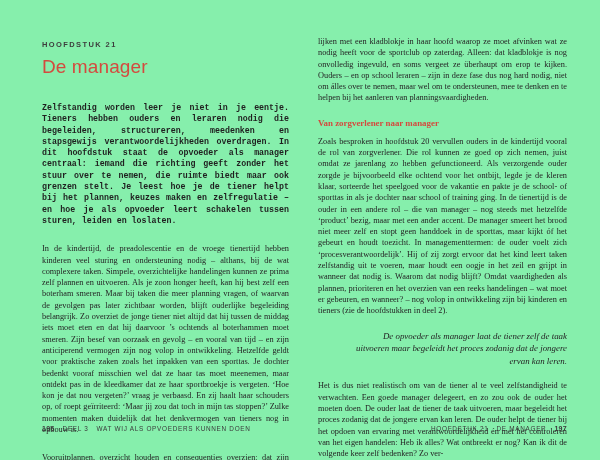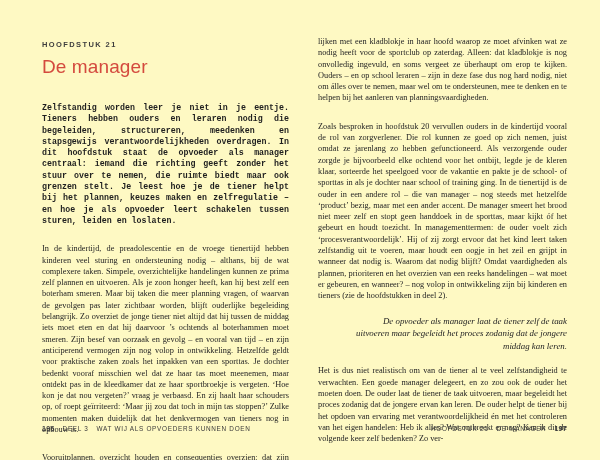--- a/index.html
+++ b/index.html
@@ -5,21 +5,21 @@
   html, body {
     margin: 0;
     padding: 0;
     background: #fdfdfd;
     font-family: "Liberation Serif", serif;
   }
   .spread {
     position: relative;
     width: 600px;
     height: 460px;
-    background: #fef9c3;
+    background: #86efac;
     overflow: hidden;
     color: #232323;
   }
   
   .col-left {
     position: absolute;
     left: 42px;
     top: 40px;
     width: 247px;
   }
@@ -104,22 +104,23 @@
   <div class="col-left">
     <div class="kicker">HOOFDSTUK 21</div>
     <div class="chapter-title">De manager</div>
     <p class="para intro">Zelfstandig worden leer je niet in je eentje. Tieners hebben ouders en leraren nodig die begeleiden, structureren, meedenken en stapsgewijs verantwoordelijkheden overdragen. In dit hoofdstuk staat de opvoeder als manager centraal: iemand die richting geeft zonder het stuur over te nemen, die ruimte biedt maar ook grenzen stelt. Je leest hoe je de tiener helpt bij het plannen, keuzes maken en zelfregulatie – en hoe je als opvoeder leert schakelen tussen sturen, leiden en loslaten.</p>
     <p class="para">In de kindertijd, de preadolescentie en de vroege tienertijd hebben kinderen veel sturing en ondersteuning nodig – althans, bij de wat complexere taken. Simpele, overzichtelijke handelingen kunnen ze prima zelf plannen en uitvoeren. Als je zoon honger heeft, kan hij best zelf een boterham smeren. Maar bij taken die meer planning vragen, of waarvan de gevolgen pas later zichtbaar worden, blijft ouderlijke begeleiding belangrijk. Zo overziet de jonge tiener niet altijd dat hij tussen de middag iets moet eten en dat hij daarvoor ’s ochtends al boterhammen moet smeren. Zijn besef van oorzaak en gevolg – en vooral van tijd – en zijn anticiperend vermogen zijn nog volop in ontwikkeling. Hetzelfde geldt voor praktische zaken zoals het inpakken van een sporttas. Je dochter bedenkt vooraf misschien wel dat ze haar tas moet meenemen, maar ontdekt pas in de kleedkamer dat ze haar sportbroekje is vergeten. ‘Hoe kon je dat nou vergeten?’ vraag je verbaasd. En zij haalt haar schouders op, of roept geïrriteerd: ‘Maar jij zou dat toch in mijn tas stoppen?’ Zulke momenten maken duidelijk dat het denkvermogen van tieners nog in opbouw is.</p>
     <p class="para">Vooruitplannen, overzicht houden en consequenties overzien: dat zijn cognitieve vaardigheden die zich pas in de loop van de adolescentie goed ontwikkelen. Het mentale ‘schema’ dat nodig is om zelfstandig te organiseren, is er nog niet – of slechts in ruwe vorm. Je kunt het verge-</p>
   </div>
 
   <div class="col-right">
     <p class="para cont">lijken met een kladblokje in haar hoofd waarop ze moet afvinken wat ze nodig heeft voor de sportclub op zaterdag. Alleen: dat kladblokje is nog onvolledig ingevuld, en soms vergeet ze überhaupt om erop te kijken. Ouders – en op school leraren – zijn in deze fase dus nog hard nodig, niet om álles over te nemen, maar wel om te ondersteunen, mee te denken en te helpen bij het aanleren van planningsvaardigheden.</p>
+    <div class="subheading">Van zorgverlener naar manager</div>
     <p class="para after-heading">Zoals besproken in hoofdstuk 20 vervullen ouders in de kindertijd vooral de rol van zorgverlener. Die rol kunnen ze goed op zich nemen, juist omdat ze jarenlang zo hebben gefunctioneerd. Als verzorgende ouder zorgde je bijvoorbeeld elke ochtend voor het ontbijt, legde je de kleren klaar, sorteerde het speelgoed voor de vakantie en pakte je de school- of sporttas in als je dochter naar school of training ging. In de tienertijd is de ouder in een andere rol – die van manager – nog steeds met hetzelfde ‘product’ bezig, maar met een ander accent. De manager smeert het brood niet meer zelf en stopt geen handdoek in de sporttas, maar kijkt óf het gebeurt en houdt toezicht. In managementtermen: de ouder voelt zich ‘procesverantwoordelijk’. Hij of zij zorgt ervoor dat het kind leert taken zelfstandig uit te voeren, maar houdt een oogje in het zeil en grijpt in wanneer dat nodig is. Waarom dat nodig blijft? Omdat vaardigheden als plannen, prioriteren en het overzien van een reeks handelingen – wat moet er gebeuren, en wanneer? – nog volop in ontwikkeling zijn bij kinderen en tieners (zie de hoofdstukken in deel 2).</p>
-    <p class="pull-quote">De opvoeder als manager laat de tiener zelf de taak uitvoeren maar begeleidt het proces zodanig dat de jongere middag kan leren.</p>
+    <p class="pull-quote">De opvoeder als manager laat de tiener zelf de taak uitvoeren maar begeleidt het proces zodanig dat de jongere ervan kan leren.</p>
     <p class="para after-quote">Het is dus niet realistisch om van de tiener al te veel zelfstandigheid te verwachten. Een goede manager delegeert, en zo zou ook de ouder het moeten doen. De ouder laat de tiener de taak uitvoeren, maar begeleidt het proces zodanig dat de jongere ervan kan leren. De ouder helpt de tiener bij het opdoen van ervaring met verantwoordelijkheid én met het controleren van het eigen handelen: Heb ik alles? Wat ontbreekt er nog? Kan ik dit de volgende keer zelf bedenken? Zo ver-</p>
   </div>
 
   <div class="footer footer-left">
     <span class="pagenum">196</span><span class="sep"></span><span>DEEL 3</span><span class="sep"></span><span>WAT WIJ ALS OPVOEDERS KUNNEN DOEN</span>
   </div>
 
   <div class="footer footer-right">
     <span>HOOFDSTUK 21</span><span class="sep"></span><span>DE MANAGER</span><span class="sep"></span><span class="pagenum">197</span>
   </div>

